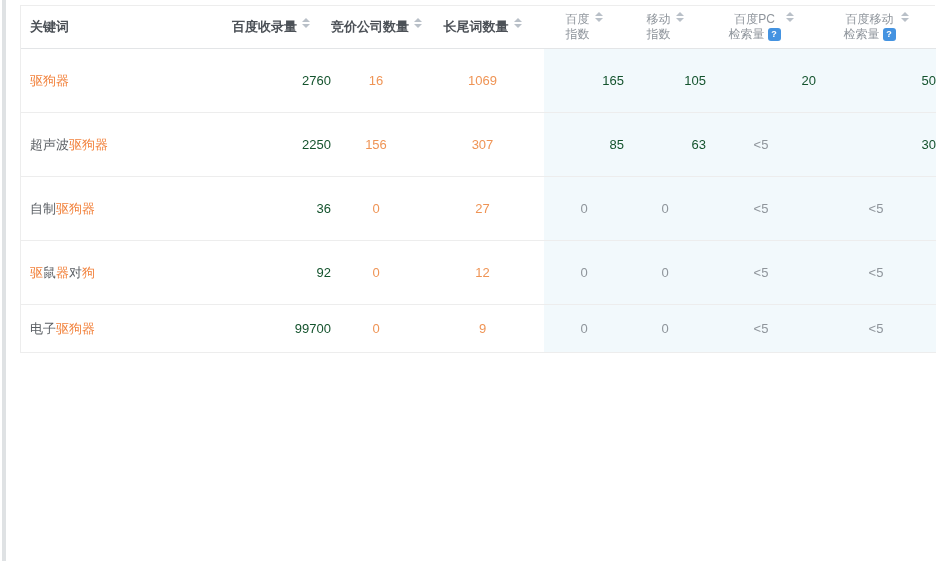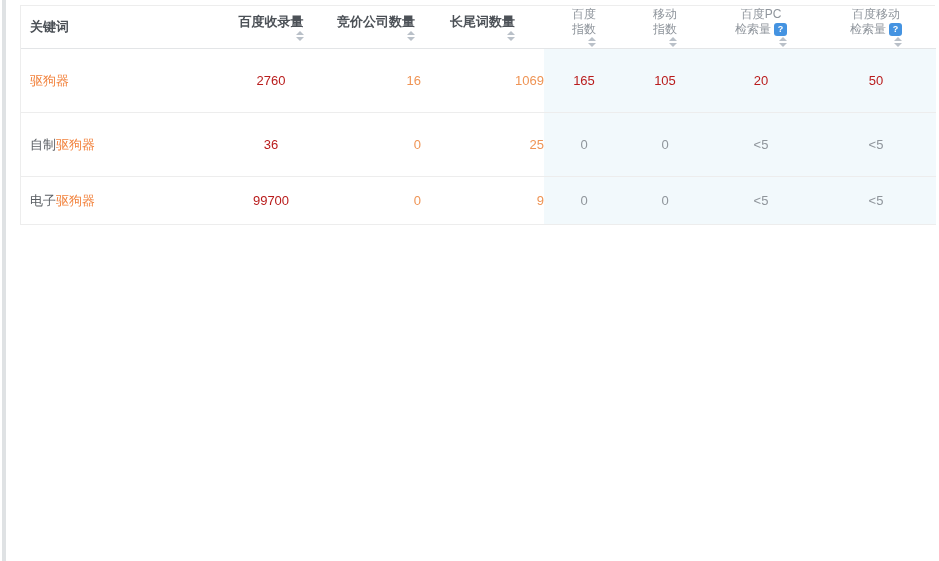--- a/index.html
+++ b/index.html
@@ -8,21 +8,21 @@
   .page { position:relative; width:939px; height:480px; background:#fff;border-radius:23px; }
   .left-strip { position:absolute; left:2px; top:0; width:4px; height:561px;
     background:#dfe2e4; }
   .card { position:absolute; left:20px; top:5px; width:915px;
     border-top:1px solid #ededed; border-left:1px solid #ededed; background:#fff; }
   table { border-collapse:collapse; table-layout:fixed; width:915px; }
   thead th { height:42px; border-bottom:1px solid #e3e5e7; background:#fff;
     font-size:13px; font-weight:700; color:var(--c-head); text-align:center;
     vertical-align:middle; white-space:nowrap; }
   thead th.kw-head { text-align:left; padding-left:9px; }
-  .head-flex { display:inline-flex; align-items:flex-end; justify-content:center;flex-direction:column; }
+  .head-flex { display:inline-flex; align-items:flex-start; justify-content:center; }
   .two-line { font-size:12px; font-weight:400; color:var(--c-head-light);
     line-height:15px; text-align:center; }
   .l2 { display:flex; align-items:center; justify-content:center; }
   .badge { display:inline-flex; align-items:center; justify-content:center;
     width:13px; height:13px; margin-left:3px; border-radius:3px;
     background:var(--c-badge); color:#fff; font-size:9px; font-weight:700;
     cursor:pointer; }
   .caret { display:inline-flex; flex-direction:column; gap:2px; margin-left:5px;
     cursor:pointer; }
   .caret i { display:block; width:0; height:0;
@@ -30,22 +30,22 @@
   .caret .up   { border-bottom:4px solid #b9c0c8; }
   .caret .down { border-top:4px solid #b9c0c8; }
   tbody td { height:64px; border-bottom:1px solid #ededed; text-align:center;
     vertical-align:middle; font-size:13px; }
   tbody tr:last-child td { height:48px; }
   tbody td.tint { background:var(--c-tint);margin-top:9px; }
   td.kw-cell { text-align:left; padding-left:9px; }
   .kw { display:inline-block; max-width:112px; line-height:19px;
     color:var(--c-kw-gray); cursor:pointer; }
   .kw .hl { color:var(--c-orange); }
-  .c-orange { color:var(--c-orange-num); cursor:pointer;text-align:right; }
-  .dark  { color:#b91c1c; }
+  .c-orange { color:var(--c-orange-num); cursor:pointer; }
+  .dark  { color:#14532d;text-align:right; }
   .light { color:#8f959b; }
 </style>
 </head>
 <body>
 
 <div class="page">
   <div class="left-strip"></div>
 
   <div class="card">
     <table>
@@ -154,35 +154,59 @@
     </td>
     <td class="dark">2760</td>
     <td class="c-orange">16</td>
     <td class="c-orange">1069</td>
     <td class="tint auto dark">165</td>
     <td class="tint auto dark">105</td>
     <td class="tint auto dark">20</td>
     <td class="tint auto dark">50</td>
   </tr>
 
+  <tr>
+    <td class="kw-cell">
+      <span class="kw"><span>超声波</span><span class="hl">驱狗器</span></span>
+    </td>
+    <td class="dark">2250</td>
+    <td class="c-orange">156</td>
+    <td class="c-orange">307</td>
+    <td class="tint auto dark">85</td>
+    <td class="tint auto dark">63</td>
+    <td class="tint auto light">&lt;5</td>
+    <td class="tint auto dark">30</td>
+  </tr>
 
   <tr>
     <td class="kw-cell">
       <span class="kw"><span>自制</span><span class="hl">驱狗器</span></span>
     </td>
     <td class="dark">36</td>
     <td class="c-orange">0</td>
-    <td class="c-orange">25</td>
-    <td class="tint auto light">0</td>
-    <td class="tint auto light">0</td>
-    <td class="tint auto light">&lt;5</td>
-    <td class="tint auto light">&lt;5</td>
-  </tr>
-
-
+    <td class="c-orange">27</td>
+    <td class="tint auto light">0</td>
+    <td class="tint auto light">0</td>
+    <td class="tint auto light">&lt;5</td>
+    <td class="tint auto light">&lt;5</td>
+  </tr>
+
+
+  <tr>
+    <td class="kw-cell">
+      <span class="kw"><span class="hl">驱</span><span>鼠</span><span class="hl">器</span><span>对</span><span class="hl">狗</span></span>
+    </td>
+    <td class="dark">92</td>
+    <td class="c-orange">0</td>
+    <td class="c-orange">12</td>
+    <td class="tint auto light">0</td>
+    <td class="tint auto light">0</td>
+    <td class="tint auto light">&lt;5</td>
+    <td class="tint auto light">&lt;5</td>
+  </tr>
 
   <tr>
     <td class="kw-cell">
       <span class="kw"><span>电子</span><span class="hl">驱狗器</span></span>
     </td>
     <td class="dark">99700</td>
     <td class="c-orange">0</td>
     <td class="c-orange">9</td>
     <td class="tint auto light">0</td>
     <td class="tint auto light">0</td>

